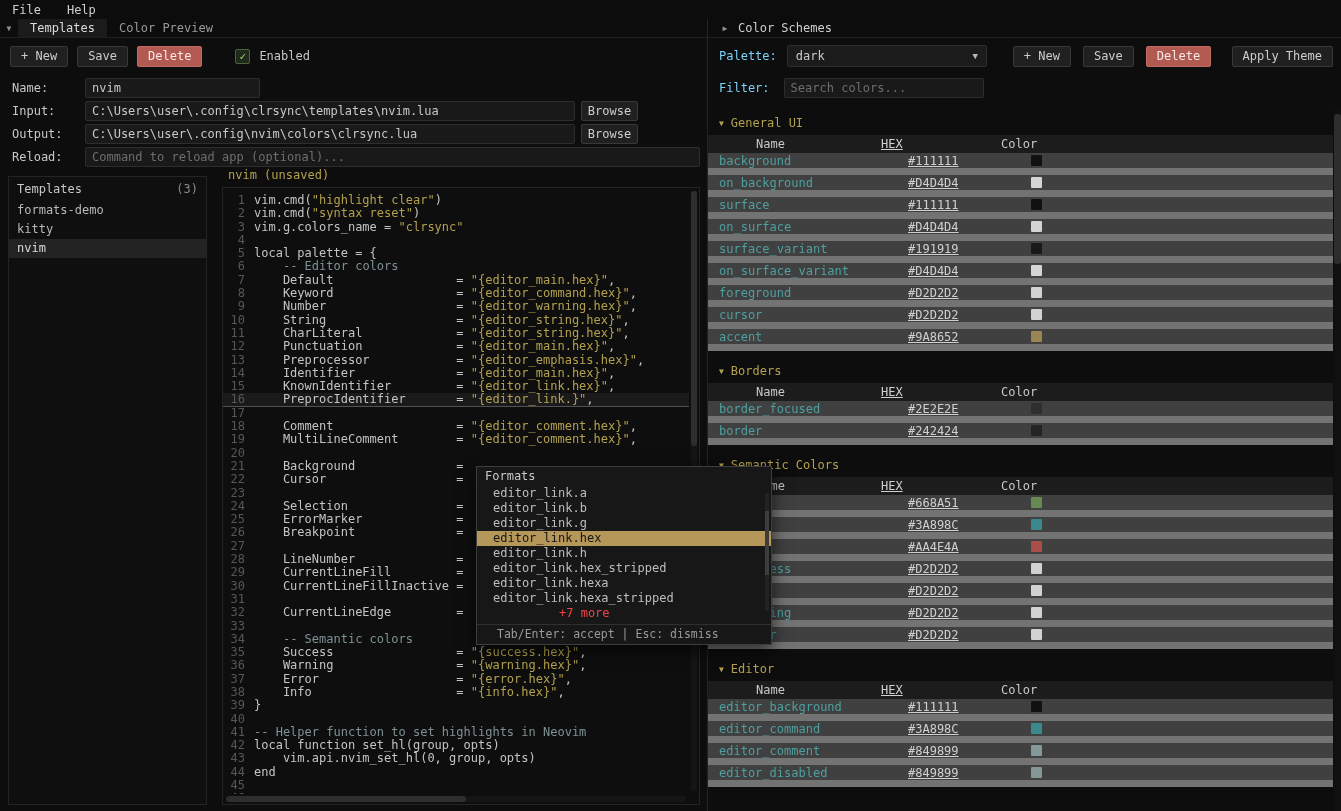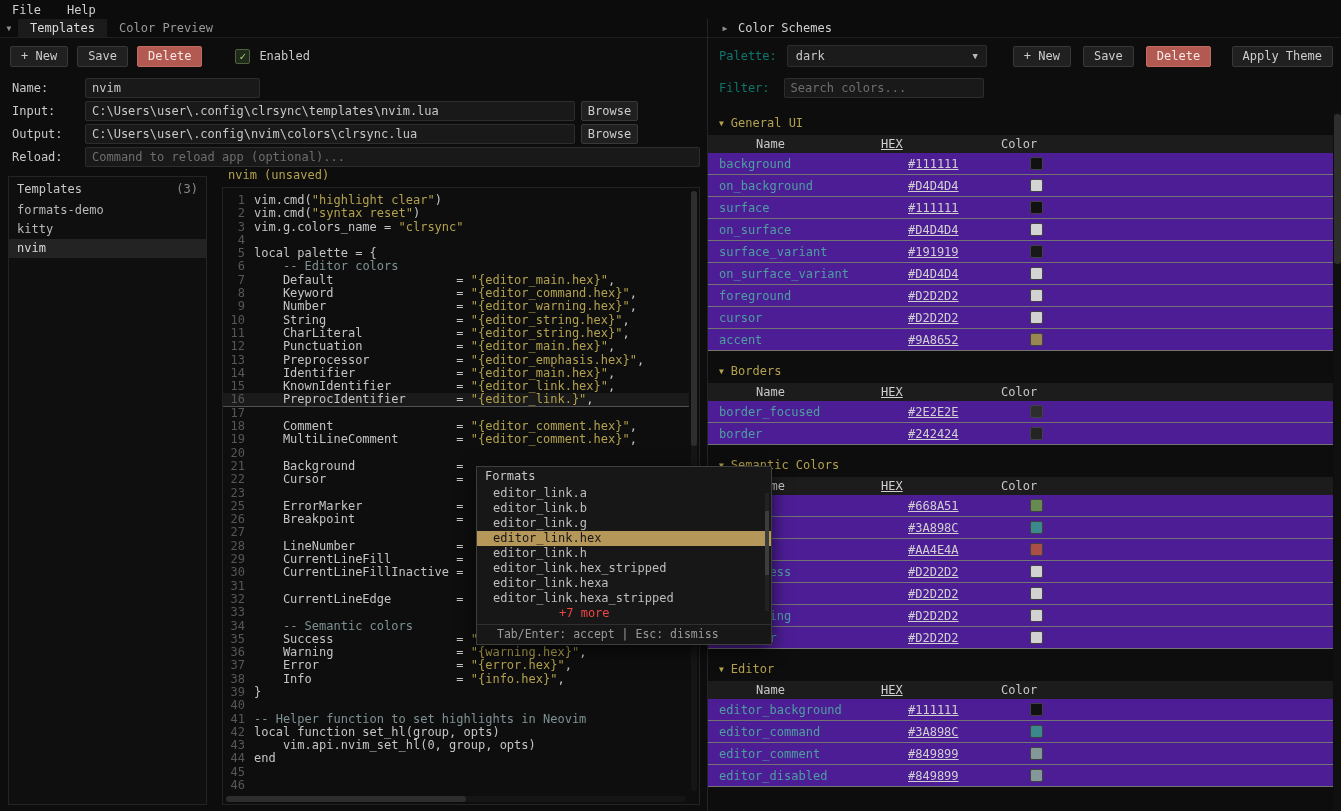--- a/index.html
+++ b/index.html
@@ -71,33 +71,33 @@
   .pop-footer { position:absolute; left:0; right:0; bottom:0; height:20px; line-height:19px;
                 border-top:1px solid #303030; padding-left:20px; color:#9A9A9A; font-size:11.5px; }
   .pop-scroll { position:absolute; right:2px; top:26px; width:4px; height:118px; background:#222222; }
   .pop-scroll .thumb { position:absolute; top:18px; left:0; width:100%; height:64px; background:#3D3D3D; }
   
   .right-panel { position:absolute; top:19px; left:707px; width:634px; height:792px;
                  background:#0D0D0D; border-left:1px solid #242424; }
   .rp-header { height:19px; background:#0C0C0C; border-bottom:1px solid #1F1F1F;
                display:flex; align-items:center; gap:4px; padding-left:8px; color:#D0D0D0; }
   .rp-toolbar { position:absolute; top:26px; left:11px; right:8px; height:22px; display:flex; align-items:center; }
-  .lbl { color:#0f766e; }
+  .lbl { color:#7dd3fc; }
   .select { margin-left:10px; width:200px; height:22px; background:#1B1B1B; border:1px solid #2D2D2D;
             border-radius:2px; display:flex; align-items:center; justify-content:space-between;
             padding:0 8px; cursor:default; }
   .select .arrow { color:#B8B8B8; font-size:9px; }
   .ml26 { margin-left:26px; } .ml12 { margin-left:12px; } .mlauto { margin-left:auto; }
   .rp-filter { position:absolute; top:58px; left:11px; height:22px; display:flex; align-items:center; }
   .filter-input { margin-left:14px; width:200px; }
   .sections { position:absolute; top:92px; left:0; right:8px; bottom:0; overflow:hidden; }
   .section { margin-bottom:8px; }
   .sec-header { height:24px; display:flex; align-items:center; gap:7px; padding-left:11px; color:#B3A14E; cursor:default; }
   .sec-arrow { font-size:8px; }
-  .trow { display:flex; align-items:center; height:22px; background:#4c1d95; border-bottom:1px solid #737373; }
+  .trow { display:flex; align-items:center; height:22px; background:#404040; border-bottom:7px solid #737373; }
   .trow.thead { height:18px; background:#1C1C1C; border-bottom:none; color:#C8C8C8; }
   .cell-name { width:200px; padding-left:11px; flex:none; color:#4E9FA0; overflow:hidden; white-space:nowrap; }
   .thead .cell-name { color:#C8C8C8; padding-left:48px; width:173px; }
   .cell-hex { width:120px; flex:none; color:#D0D0D0;text-decoration:underline; }
   .cell-color { flex:1; display:flex; align-items:center; }
   .swatch { width:13px; height:13px; border:1px solid #414141; border-radius:2px; margin-left:2px; }
   .rp-scroll { position:absolute; top:92px; right:0; width:7px; bottom:0; background:#101010; }
   .rp-scroll .thumb { position:absolute; top:3px; left:0; width:100%; height:150px; background:#2E2E2E; border-radius:3px; }
 </style>
 </head>
@@ -178,20 +178,21 @@
           <div class="code-line"><span class="ln">14</span><span class="tx"><span class="tk-d">    Identifier              = </span><span class="tk-s">"{editor_main.hex}"</span><span class="tk-d">,</span></span></div>
           <div class="code-line"><span class="ln">15</span><span class="tx"><span class="tk-d">    KnownIdentifier         = </span><span class="tk-s">"{editor_link.hex}"</span><span class="tk-d">,</span></span></div>
           <div class="code-line hl"><span class="ln">16</span><span class="tx"><span class="tk-d">    PreprocIdentifier       = </span><span class="tk-s">"{editor_link.}"</span><span class="tk-d">,</span></span></div>
           <div class="code-line"><span class="ln">17</span><span class="tx"></span></div>
           <div class="code-line"><span class="ln">18</span><span class="tx"><span class="tk-d">    Comment                 = </span><span class="tk-s">"{editor_comment.hex}"</span><span class="tk-d">,</span></span></div>
           <div class="code-line"><span class="ln">19</span><span class="tx"><span class="tk-d">    MultiLineComment        = </span><span class="tk-s">"{editor_comment.hex}"</span><span class="tk-d">,</span></span></div>
           <div class="code-line"><span class="ln">20</span><span class="tx"></span></div>
           <div class="code-line"><span class="ln">21</span><span class="tx"><span class="tk-d">    Background              = </span></span></div>
           <div class="code-line"><span class="ln">22</span><span class="tx"><span class="tk-d">    Cursor                  = </span></span></div>
           <div class="code-line"><span class="ln">23</span><span class="tx"></span></div>
+          <div class="code-line"><span class="ln">24</span><span class="tx"><span class="tk-d">    Selection               = </span></span></div>
           <div class="code-line"><span class="ln">25</span><span class="tx"><span class="tk-d">    ErrorMarker             = </span></span></div>
           <div class="code-line"><span class="ln">26</span><span class="tx"><span class="tk-d">    Breakpoint              = </span></span></div>
           <div class="code-line"><span class="ln">27</span><span class="tx"></span></div>
           <div class="code-line"><span class="ln">28</span><span class="tx"><span class="tk-d">    LineNumber              = </span></span></div>
           <div class="code-line"><span class="ln">29</span><span class="tx"><span class="tk-d">    CurrentLineFill         = </span></span></div>
           <div class="code-line"><span class="ln">30</span><span class="tx"><span class="tk-d">    CurrentLineFillInactive = </span></span></div>
           <div class="code-line"><span class="ln">31</span><span class="tx"></span></div>
           <div class="code-line"><span class="ln">32</span><span class="tx"><span class="tk-d">    CurrentLineEdge         = </span></span></div>
           <div class="code-line"><span class="ln">33</span><span class="tx"></span></div>
           <div class="code-line"><span class="ln">34</span><span class="tx"><span class="tk-d">    </span><span class="tk-c">-- Semantic colors</span></span></div>

